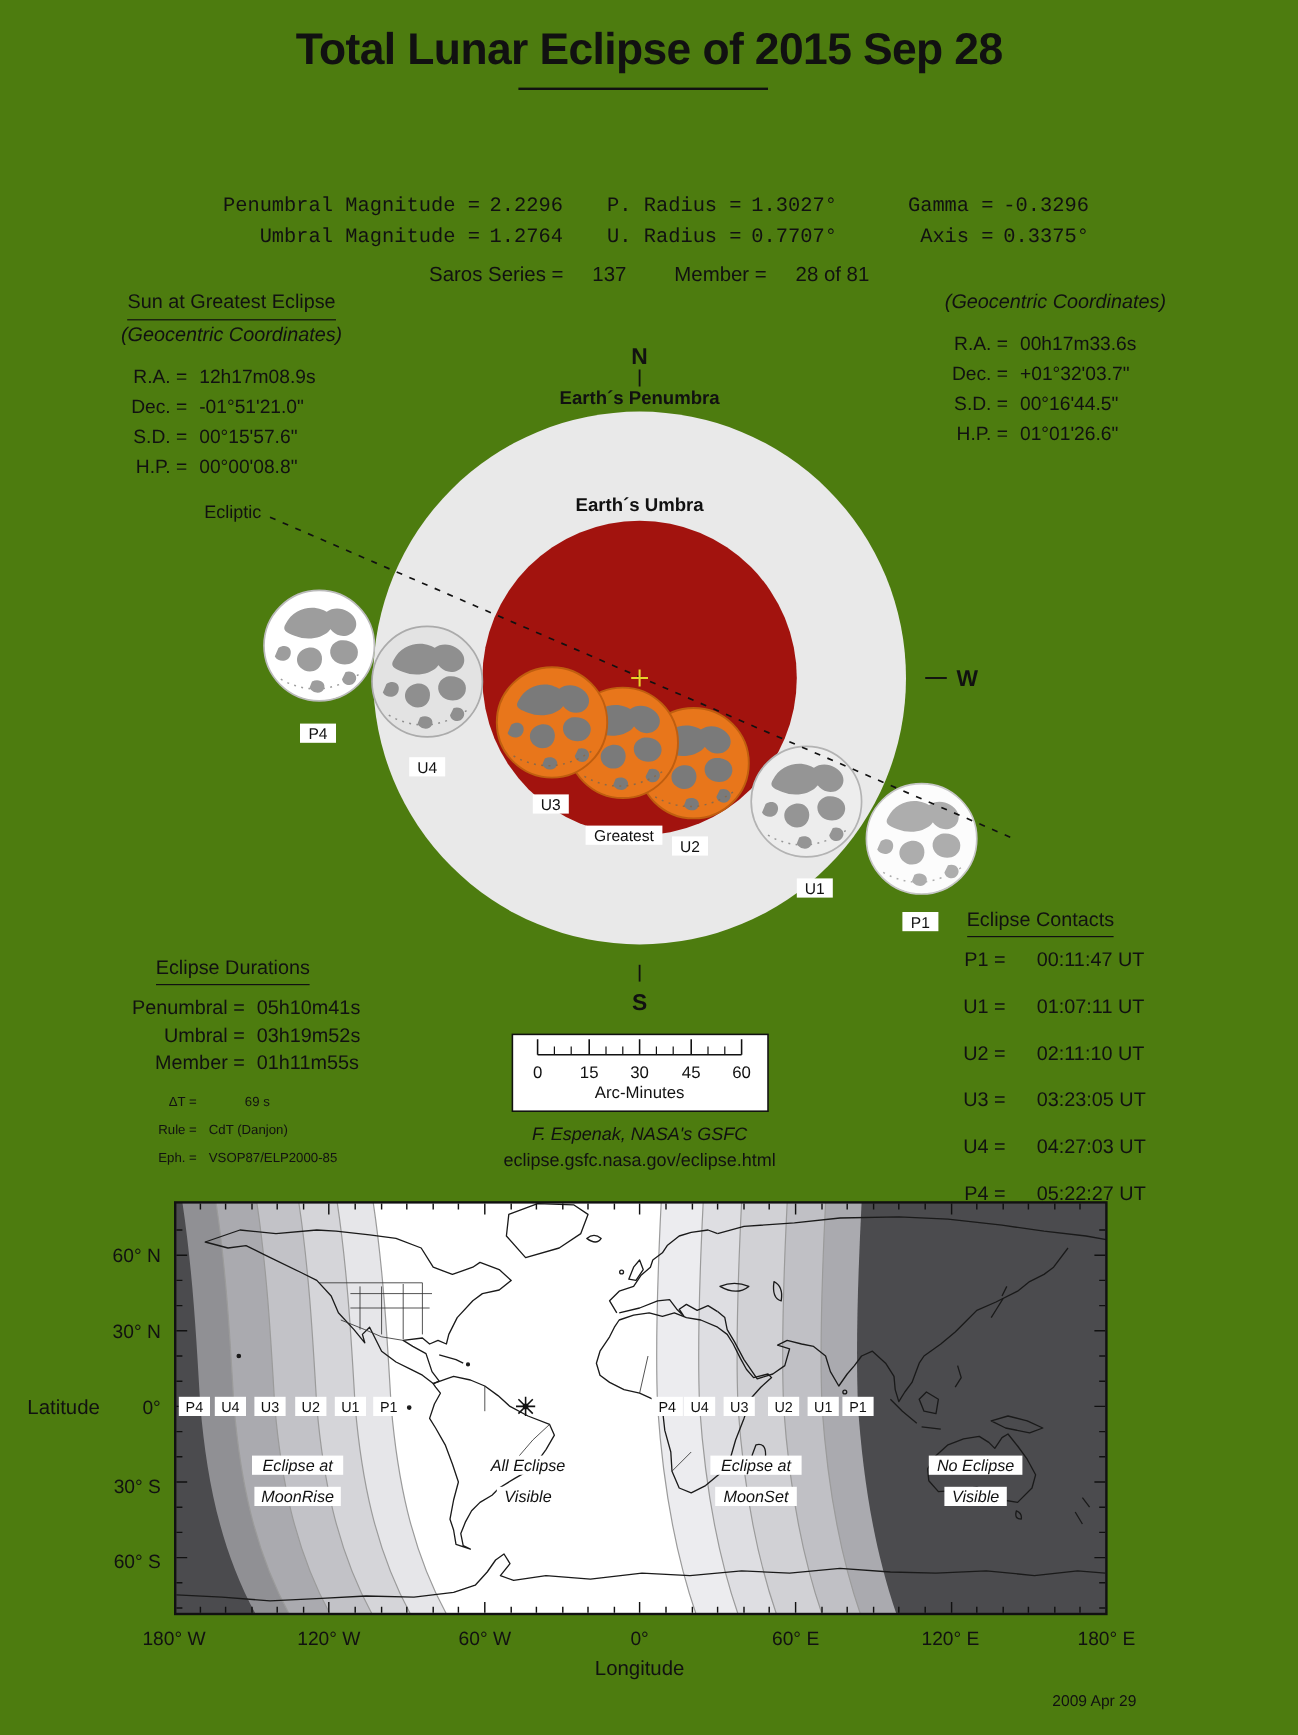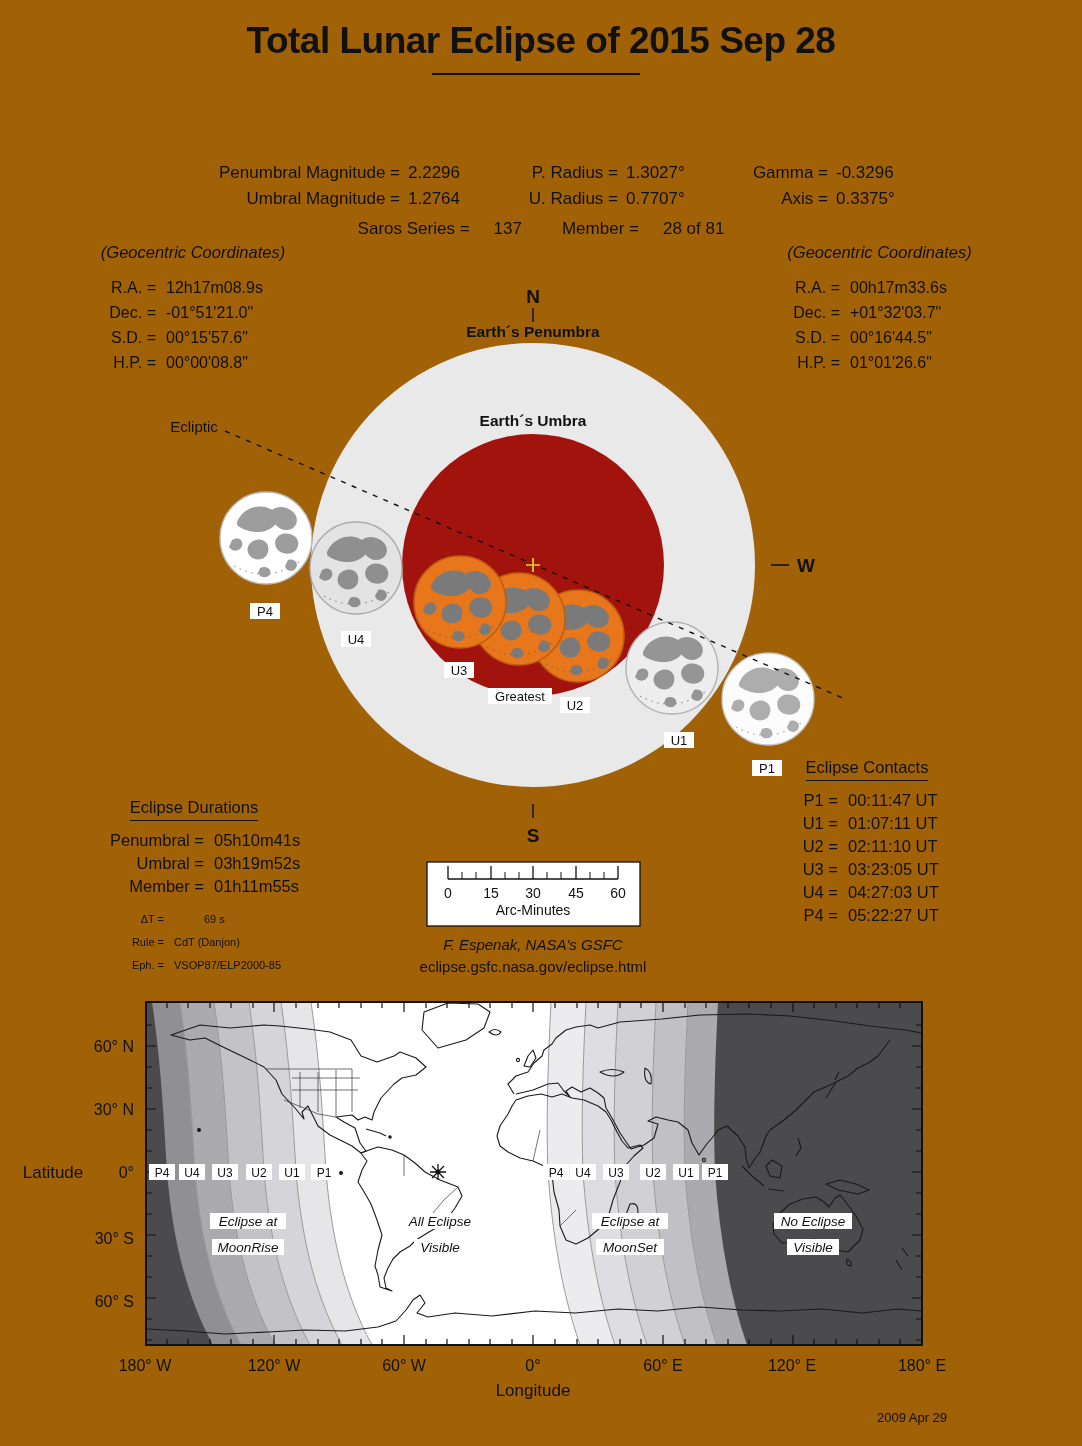--- a/index.html
+++ b/index.html
@@ -1,47 +1,47 @@
 <!DOCTYPE html>
 <html><head>
 <meta charset="utf-8">
 <style>
   html,body{margin:0;padding:0;background:#fff;}
   body{font-family:"Liberation Sans","DejaVu Sans",sans-serif;color:#111;}
-  .page{position:relative;width:1082px;height:1446px;background:#a16207;overflow:hidden;}
+  .page{position:relative;width:1082px;height:1446px;background:#4d7c0f;overflow:hidden;}
   .abs{position:absolute;}
   .ctr{text-align:center;}
   .title{left:0;right:0;top:20px;font-size:37px;font-weight:bold;letter-spacing:-.5px;}
   .title-rule{left:432px;top:73px;width:208px;height:2px;background:#111;}
   .hdr-grid{left:238px;top:101px;display:grid;grid-template-columns:228px 150px 185px;line-height:26px;font-size:17px;}
   .hdr-grid .l{text-align:right;}
   .hdr-grid .v{padding-left:10px;}
   .hdr-grid .u{padding-left:14px;}
-  .stats-grid{left:170px;top:160px;display:grid;grid-template-columns:230px 86px 132px 88px 122px 92px;line-height:26px;font-size:17px;}
+  .stats-grid{left:170px;top:160px;display:grid;grid-template-columns:230px 86px 132px 88px 122px 92px;line-height:26px;font-size:17px;font-family:Liberation Mono, monospace;}
   .stats-grid .l{text-align:right;}
   .stats-grid .v{padding-left:8px;}
   .saros{left:0;right:0;top:219px;font-size:17px;}
   .saros span{margin:0 12px;}
   .saros .gap{margin-left:28px;}
   .blk{font-size:16px;line-height:25px;}
   .blk .hd{display:inline-block;border-bottom:1.5px solid #111;padding-bottom:1px;font-size:16.5px;}
   .blk .sub{font-size:16.5px;font-style:italic;}
   .pairs{display:grid;grid-template-columns:88px auto;}
   .pairs .l{text-align:right;}
   .pairs .v{padding-left:10px;text-align:left;}
   .sunblk{left:68px;top:240px;width:250px;}
   .moonblk{left:752px;top:240px;width:255px;}
   .pairs.mt{margin-top:10px;}
   .durblk{left:74px;top:796px;width:240px;font-size:16.5px;line-height:23px;}
   .durblk .pairs{grid-template-columns:130px auto;}
   .parblk{left:74px;top:908px;width:300px;font-size:11px;line-height:23px;}
   .parblk .pairs{grid-template-columns:90px auto;}
   .parblk .v.indent{padding-left:40px;}
   .conblk{left:772px;top:756px;width:190px;font-size:16.5px;line-height:23px;}
-  .conblk .pairs{grid-template-columns:66px auto;}
+  .conblk .pairs{grid-template-columns:66px auto;gap:16px;}
   svg{position:absolute;left:0;font-family:"Liberation Sans","DejaVu Sans",sans-serif;}
   svg text{fill:#111;}
   .b{font-weight:bold;}
   .it{font-style:italic;}
 </style>
 </head>
 <body>
 
 <div class="page">
 
@@ -62,20 +62,21 @@
     <div class="v">0.7707°</div>
     <div class="l">Axis =</div>
     <div class="v">0.3375°</div>
   </div>
 
   <div class="abs ctr saros">
     <span>Saros Series =</span><span>137</span><span class="gap">Member =</span><span>28 of 81</span>
   </div>
 
   <div class="abs blk sunblk">
+    <div class="ctr"><span class="hd">Sun at Greatest Eclipse</span></div>
     <div class="ctr sub">(Geocentric Coordinates)</div>
     <div class="pairs mt">
       <div class="l">R.A. =</div>
         <div class="v">12h17m08.9s</div>
       <div class="l">Dec. =</div>
         <div class="v">-01°51'21.0"</div>
       <div class="l">S.D. =</div>
         <div class="v">00°15'57.6"</div>
       <div class="l">H.P. =</div>
         <div class="v">00°00'08.8"</div>

